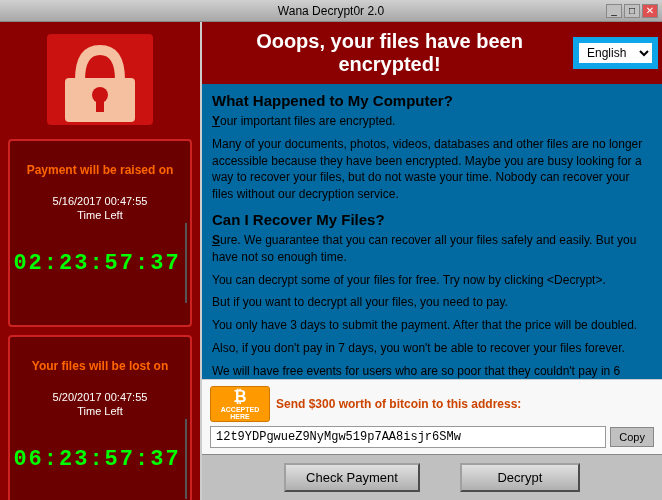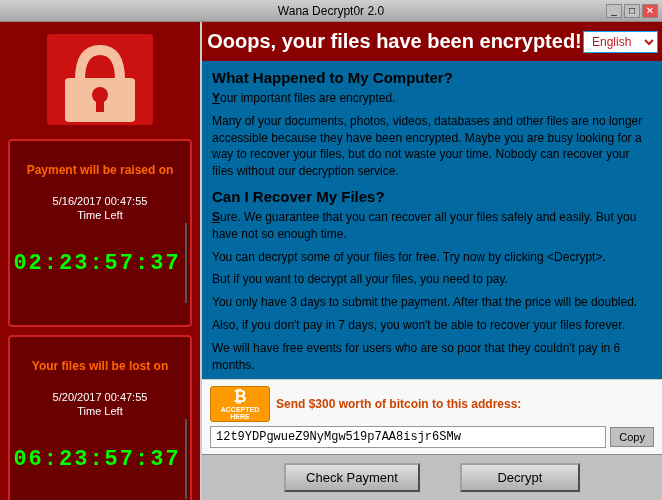--- a/index.html
+++ b/index.html
@@ -141,22 +141,22 @@
       justify-content: space-between;
     }
     .right-header-title {
       flex: 1;
       text-align: center;
     }
     .lang-select {
       font-size: 12px;
       padding: 2px 4px;
       background: white;
-      border: 1px solid #0ea5e9;
-      color: #b91c1c;
+      border: 6px solid #0ea5e9;
+      color: #000000;
     }
 
     .content-area {
       flex: 1;
       overflow-y: auto;
       padding: 8px 10px;
       background: #0369a1;
       font-size: 12px;
       color: #000;
     }

